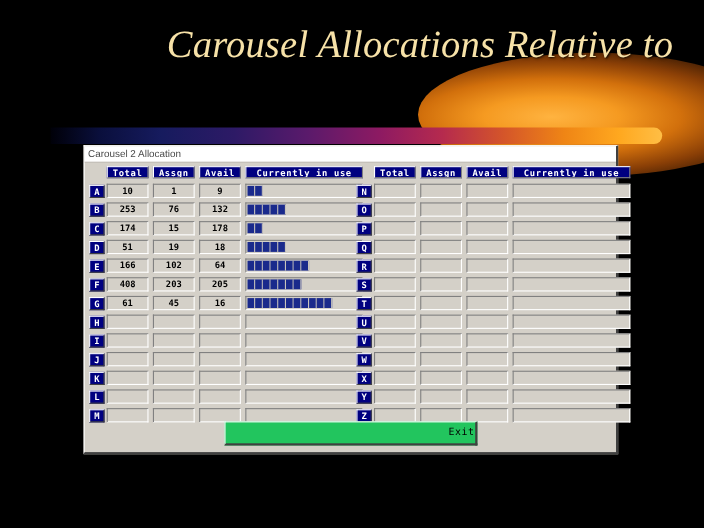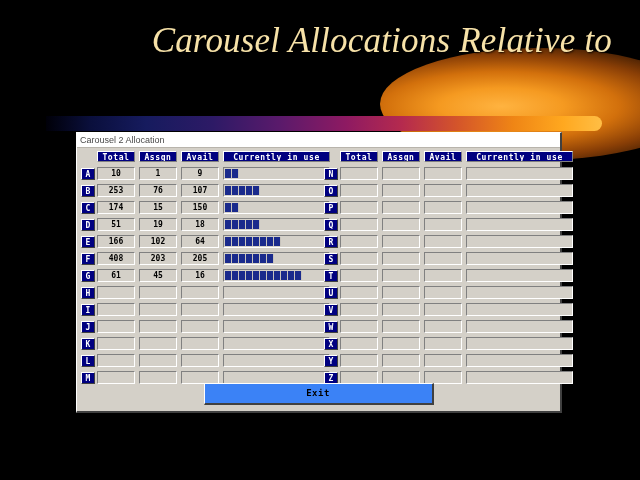--- a/index.html
+++ b/index.html
@@ -233,31 +233,31 @@
     position: absolute;
     left: 0;
     bottom: 6px;
     width: 100%;
     display: flex;
     justify-content: center;
   }
   #exit-button {
     width: 230px;
     height: 22px;
-    background: #3b82f6;
+    background: #22c55e;
     border-top: 1px solid #ffffff;
     border-left: 1px solid #ffffff;
     border-right: 2px solid #404040;
     border-bottom: 2px solid #404040;
     box-sizing: border-box;
     font-family: "DejaVu Sans Mono", "Liberation Mono", monospace;
     font-size: 9px;
-    font-weight: bold;
+    font-weight: normal;
     color: #000000;
-    text-align: center;
+    text-align: right;
     line-height: 19px;
     letter-spacing: 0.5px;
     cursor: pointer;
   }
 </style>
 </head>
 <body>
 
 <div id="slide">
 
@@ -294,34 +294,34 @@
                 <div class="field field-num">9</div>
                 <div class="bar-field">
                   <span class="seg"></span>
                   <span class="seg"></span>
                 </div>
               </div>
               <div class="row">
                 <div class="row-label">B</div>
                 <div class="field field-num">253</div>
                 <div class="field field-num">76</div>
-                <div class="field field-num">107</div>
+                <div class="field field-num">132</div>
                 <div class="bar-field">
                   <span class="seg"></span>
                   <span class="seg"></span>
                   <span class="seg"></span>
                   <span class="seg"></span>
                   <span class="seg"></span>
                 </div>
               </div>
               <div class="row">
                 <div class="row-label">C</div>
                 <div class="field field-num">174</div>
                 <div class="field field-num">15</div>
-                <div class="field field-num">150</div>
+                <div class="field field-num">178</div>
                 <div class="bar-field">
                   <span class="seg"></span>
                   <span class="seg"></span>
                 </div>
               </div>
               <div class="row">
                 <div class="row-label">D</div>
                 <div class="field field-num">51</div>
                 <div class="field field-num">19</div>
                 <div class="field field-num">18</div>

